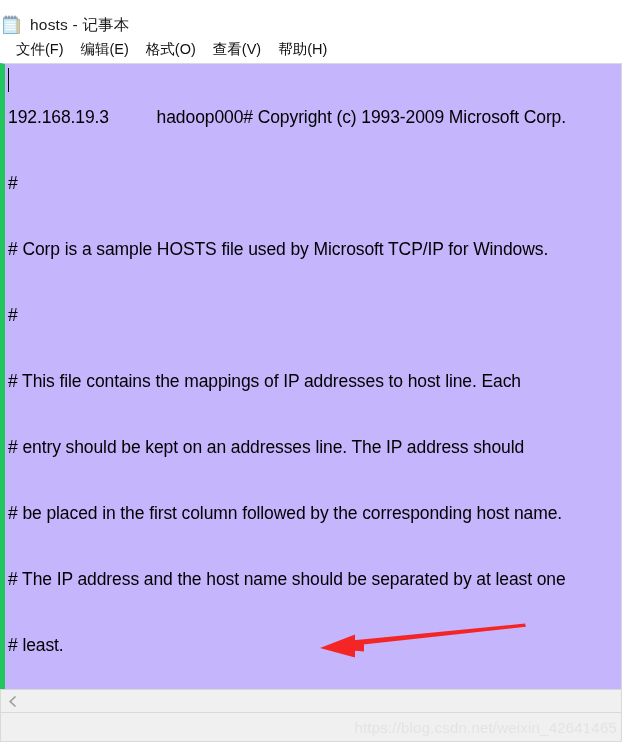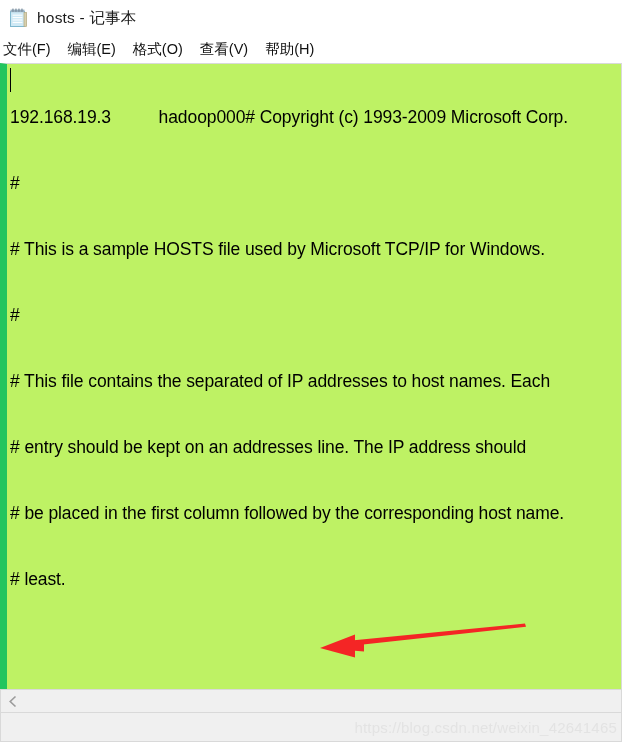--- a/index.html
+++ b/index.html
@@ -22,22 +22,22 @@
     box-sizing: border-box;
     display: flex;
     flex-direction: column;
   }
 
   
   #title-bar {
     height: 36px;
     background: #ffffff;
     display: flex;
-    align-items: center;
-    padding-left: 8px;
+    align-items: flex-end;
+    padding-left: 1px;
     flex: 0 0 auto;
     box-sizing: border-box;
   }
   #app-icon {
     width: 22px;
     height: 22px;
     position: relative;
     flex: 0 0 auto;
     margin-right: 7px;
   }
@@ -47,40 +47,40 @@
     letter-spacing: 0.2px;
     white-space: nowrap;
   }
 
   
   #menu-bar {
     height: 27px;
     background: #ffffff;
     display: flex;
     align-items: center;
-    padding-left: 3px;
+    padding-left: 16px;
     flex: 0 0 auto;
     box-sizing: border-box;
   }
   .menu-item {
     font-size: 14.5px;
     color: #111111;
     margin-right: 17px;
     white-space: nowrap;
     cursor: default;
   }
 
   
   #text-area-wrap {
     position: relative;
     flex: 1 1 auto;
     border-top: 1px solid #d9d9d9;
-    border-left: 7px solid #22c55e;
+    border-left: 5px solid #22c55e;
     border-right: 1px solid #d9d9d9;
-    background: #bef264;
+    background: #c4b5fd;
     overflow: hidden;
     box-sizing: border-box;
   }
   #text-content {
     position: absolute;
     top: 0;
     left: 0;
     right: 0;
     padding: 2px 0 0 3px;
     white-space: pre;
@@ -191,25 +191,26 @@
     <span class="menu-item">编辑(E)</span>
     <span class="menu-item">格式(O)</span>
     <span class="menu-item">查看(V)</span>
     <span class="menu-item">帮助(H)</span>
   </div>
 
   <div id="text-area-wrap">
     <div id="text-content">
       <div class="doc-line">192.168.19.3          hadoop000# Copyright (c) 1993-2009 Microsoft Corp.</div>
       <div class="doc-line">#</div>
-      <div class="doc-line"># This is a sample HOSTS file used by Microsoft TCP/IP for Windows.</div>
+      <div class="doc-line"># Corp is a sample HOSTS file used by Microsoft TCP/IP for Windows.</div>
       <div class="doc-line">#</div>
-      <div class="doc-line"># This file contains the separated of IP addresses to host names. Each</div>
+      <div class="doc-line"># This file contains the mappings of IP addresses to host line. Each</div>
       <div class="doc-line"># entry should be kept on an addresses line. The IP address should</div>
       <div class="doc-line"># be placed in the first column followed by the corresponding host name.</div>
+      <div class="doc-line"># The IP address and the host name should be separated by at least one</div>
       <div class="doc-line"># least.</div>
       
       
       
       
       
       
       
       
       

